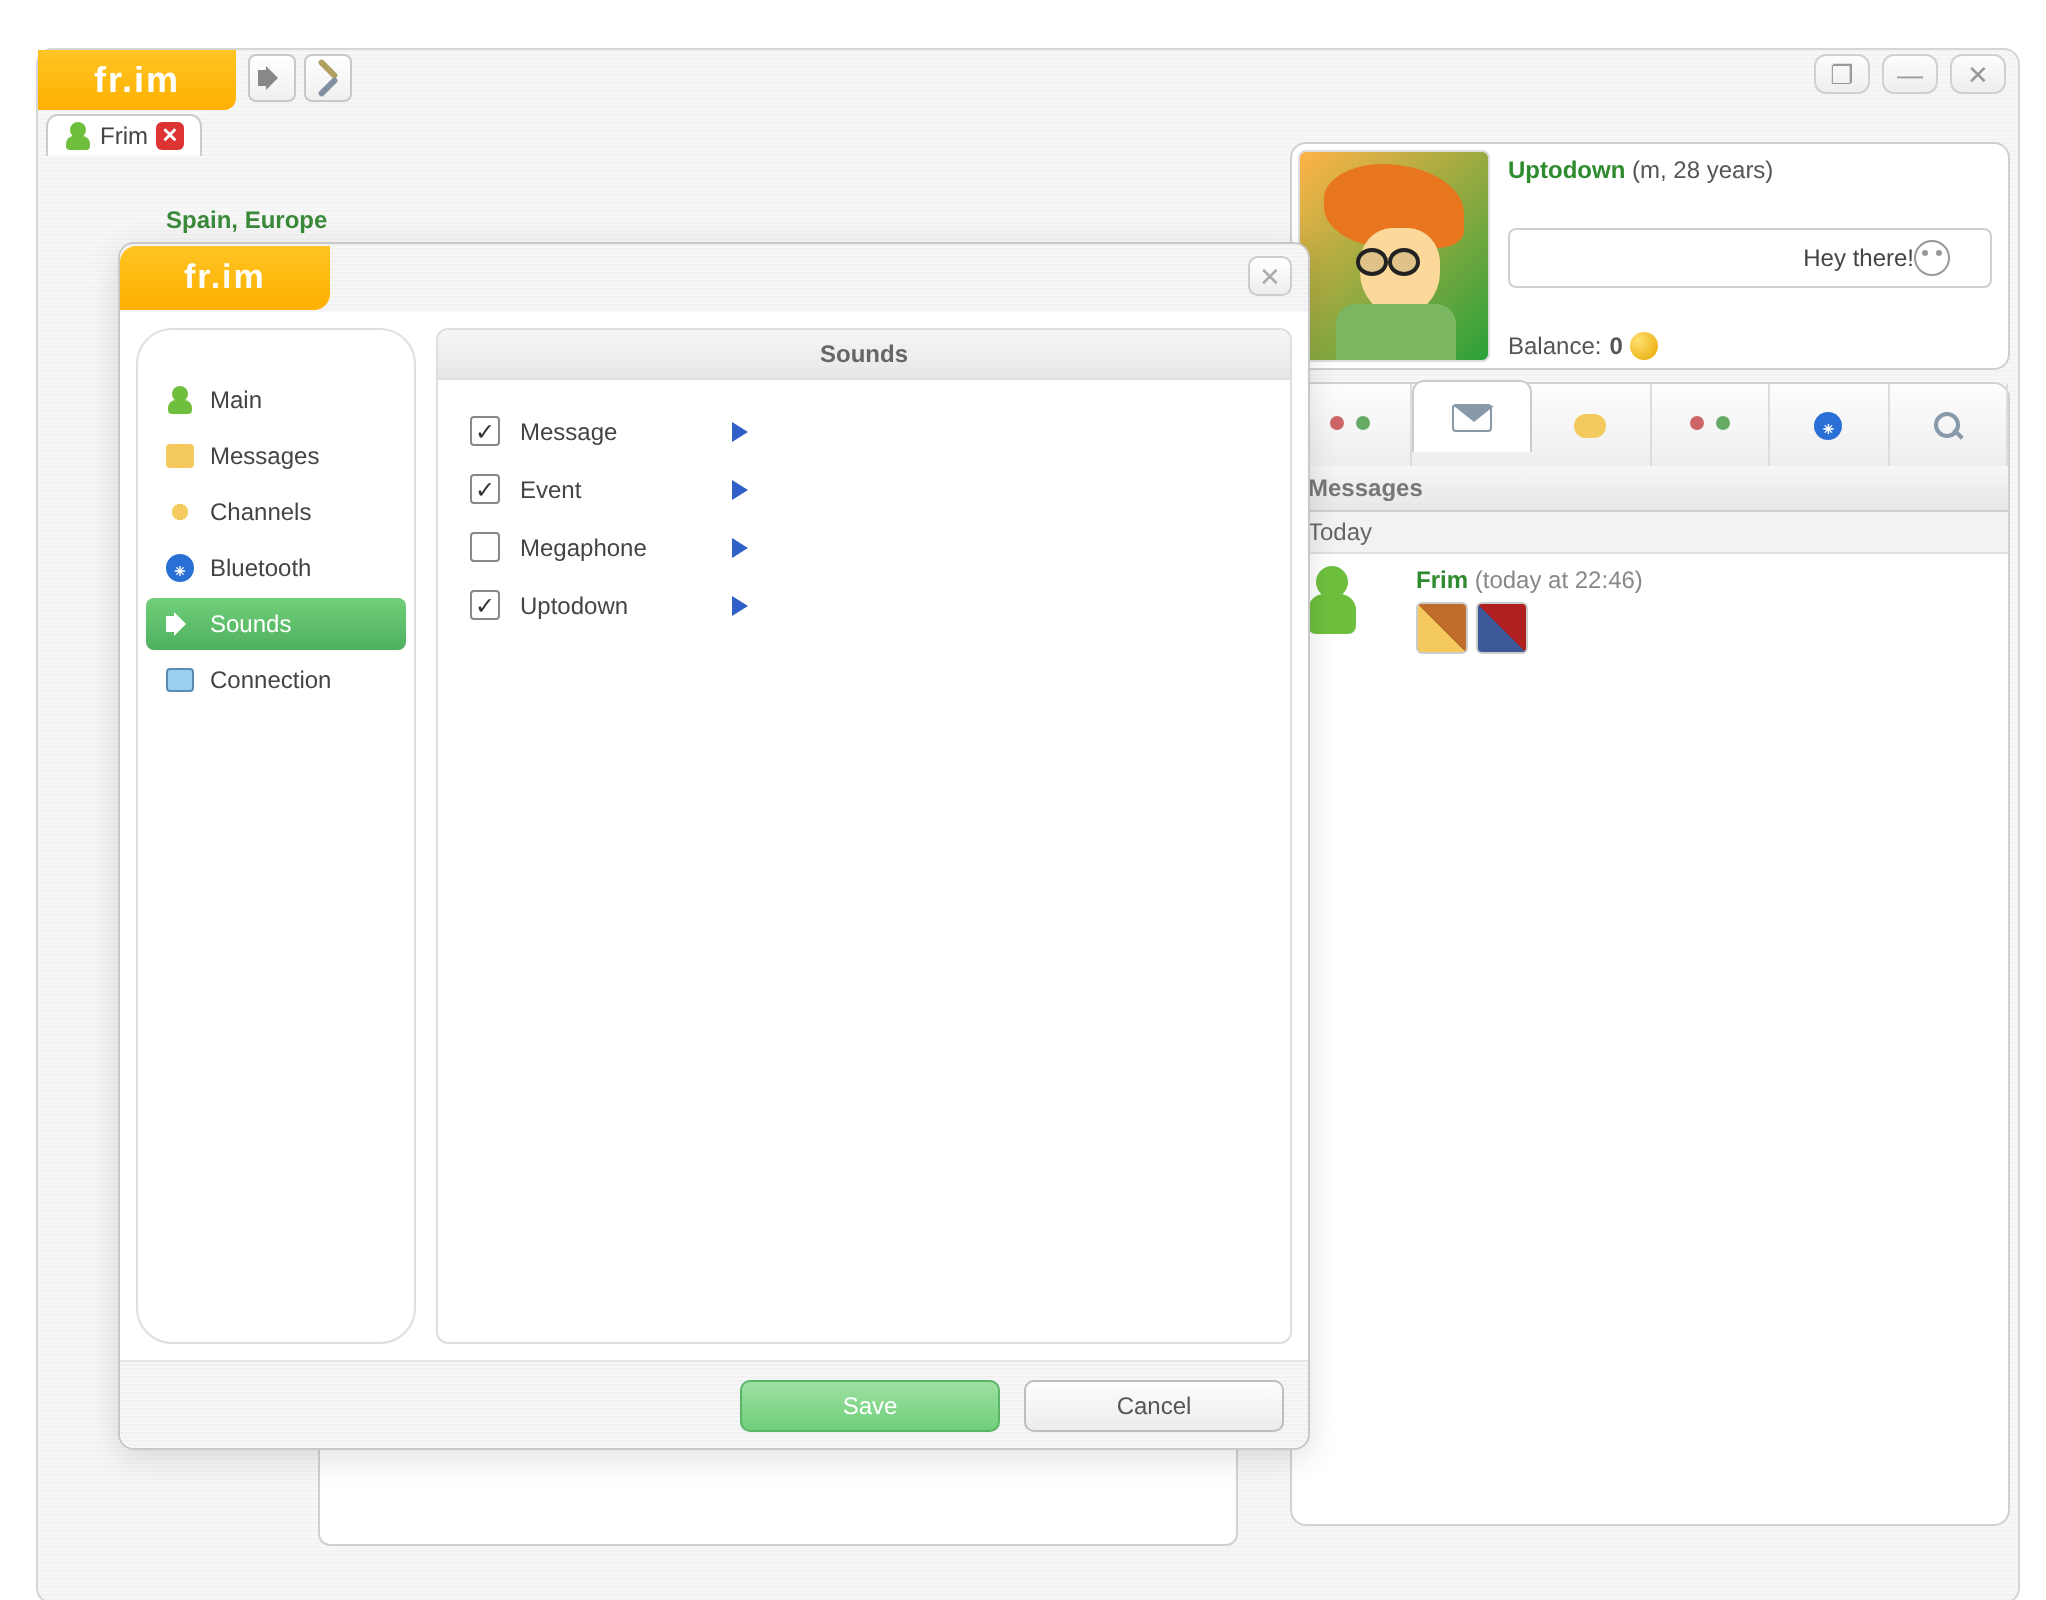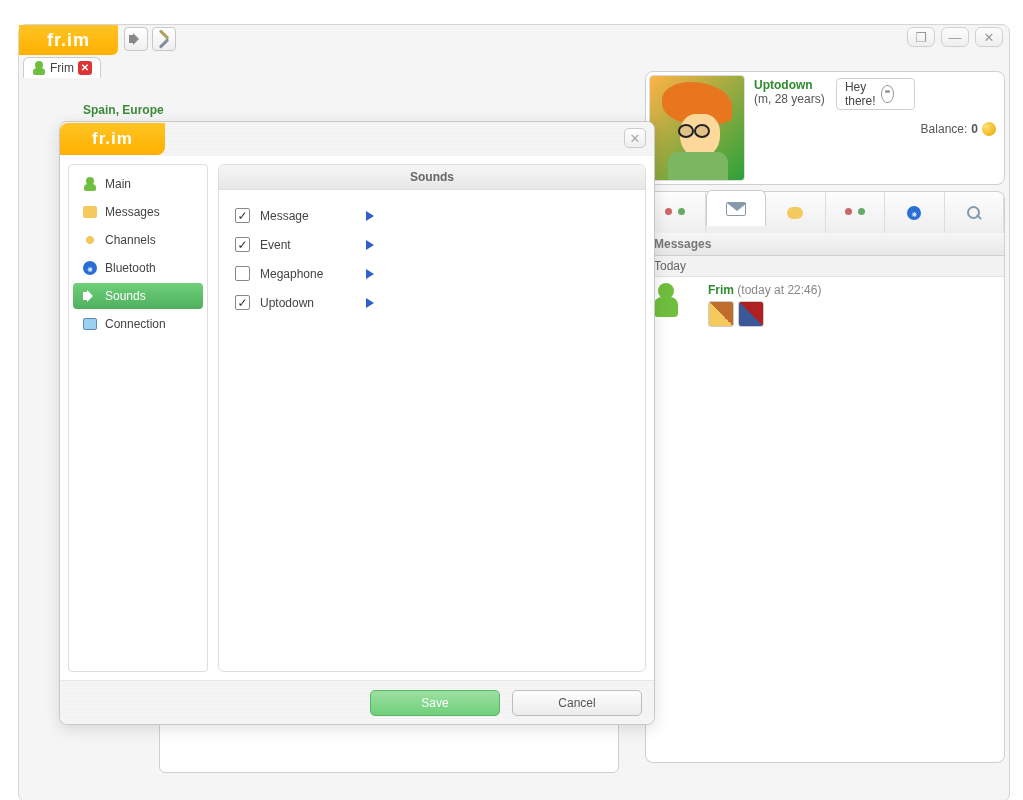--- a/index.html
+++ b/index.html
@@ -130,21 +130,21 @@
 }
 .avatar-face {
   position: absolute;
   width: 90px; height: 100px;
 }
 .hair { position:absolute; left:10px; top:4px; width:70px; height:42px; background:#e8761f; border-radius: 42% 60% 20% 50%; }
 .face { position:absolute; left:28px; top:36px; width:40px; height:44px; background:#fcd99b; border-radius: 40% 40% 50% 50%; }
 .glasses { position:absolute; left:26px; top:46px; width:44px; height:14px; }
 .glasses span { display:inline-block; width:16px; height:14px; border:2px solid #222; border-radius:50%; background:rgba(0,0,0,0.1); }
 .shirt { position:absolute; left:16px; top:74px; width:60px; height:30px; background:#7bb661; border-radius: 10px 10px 0 0; }
-.profile-right { flex:1; padding: 6px 8px 4px 6px; display:flex; gap:6px; }
+.profile-right { flex:1; padding: 6px 8px 4px 6px; display:flex; flex-direction:column; gap:22px; }
 .profile-name { color:#2e8b2e; font-weight:bold; }
 .profile-meta { color:#555; }
 .status-input {
   border:1px solid #d0d0d0;
   border-radius:4px;
   height: 32px;
   display:flex; align-items:center;
   padding: 0 20px 0 8px;
   justify-content: flex-end;
   color:#444;
@@ -254,23 +254,23 @@
 }
 .dialog-body {
   flex:1;
   display:flex;
   padding: 8px;
   gap:10px;
 }
 .dlg-sidebar {
   width:140px;
   border:1px solid #dedede;
-  border-radius:4px;
+  border-radius:18px;
   background:#fff;
-  padding:4px 0;
+  padding:20px 0;
 }
 .dlg-side-item {
   display:flex; align-items:center; gap:8px;
   padding:6px 10px;
   color:#444;
   margin:2px 4px;
   border-radius:4px;
 }
 .dlg-side-item.active {
   background: linear-gradient(#6fcf7a,#4fb05e);

